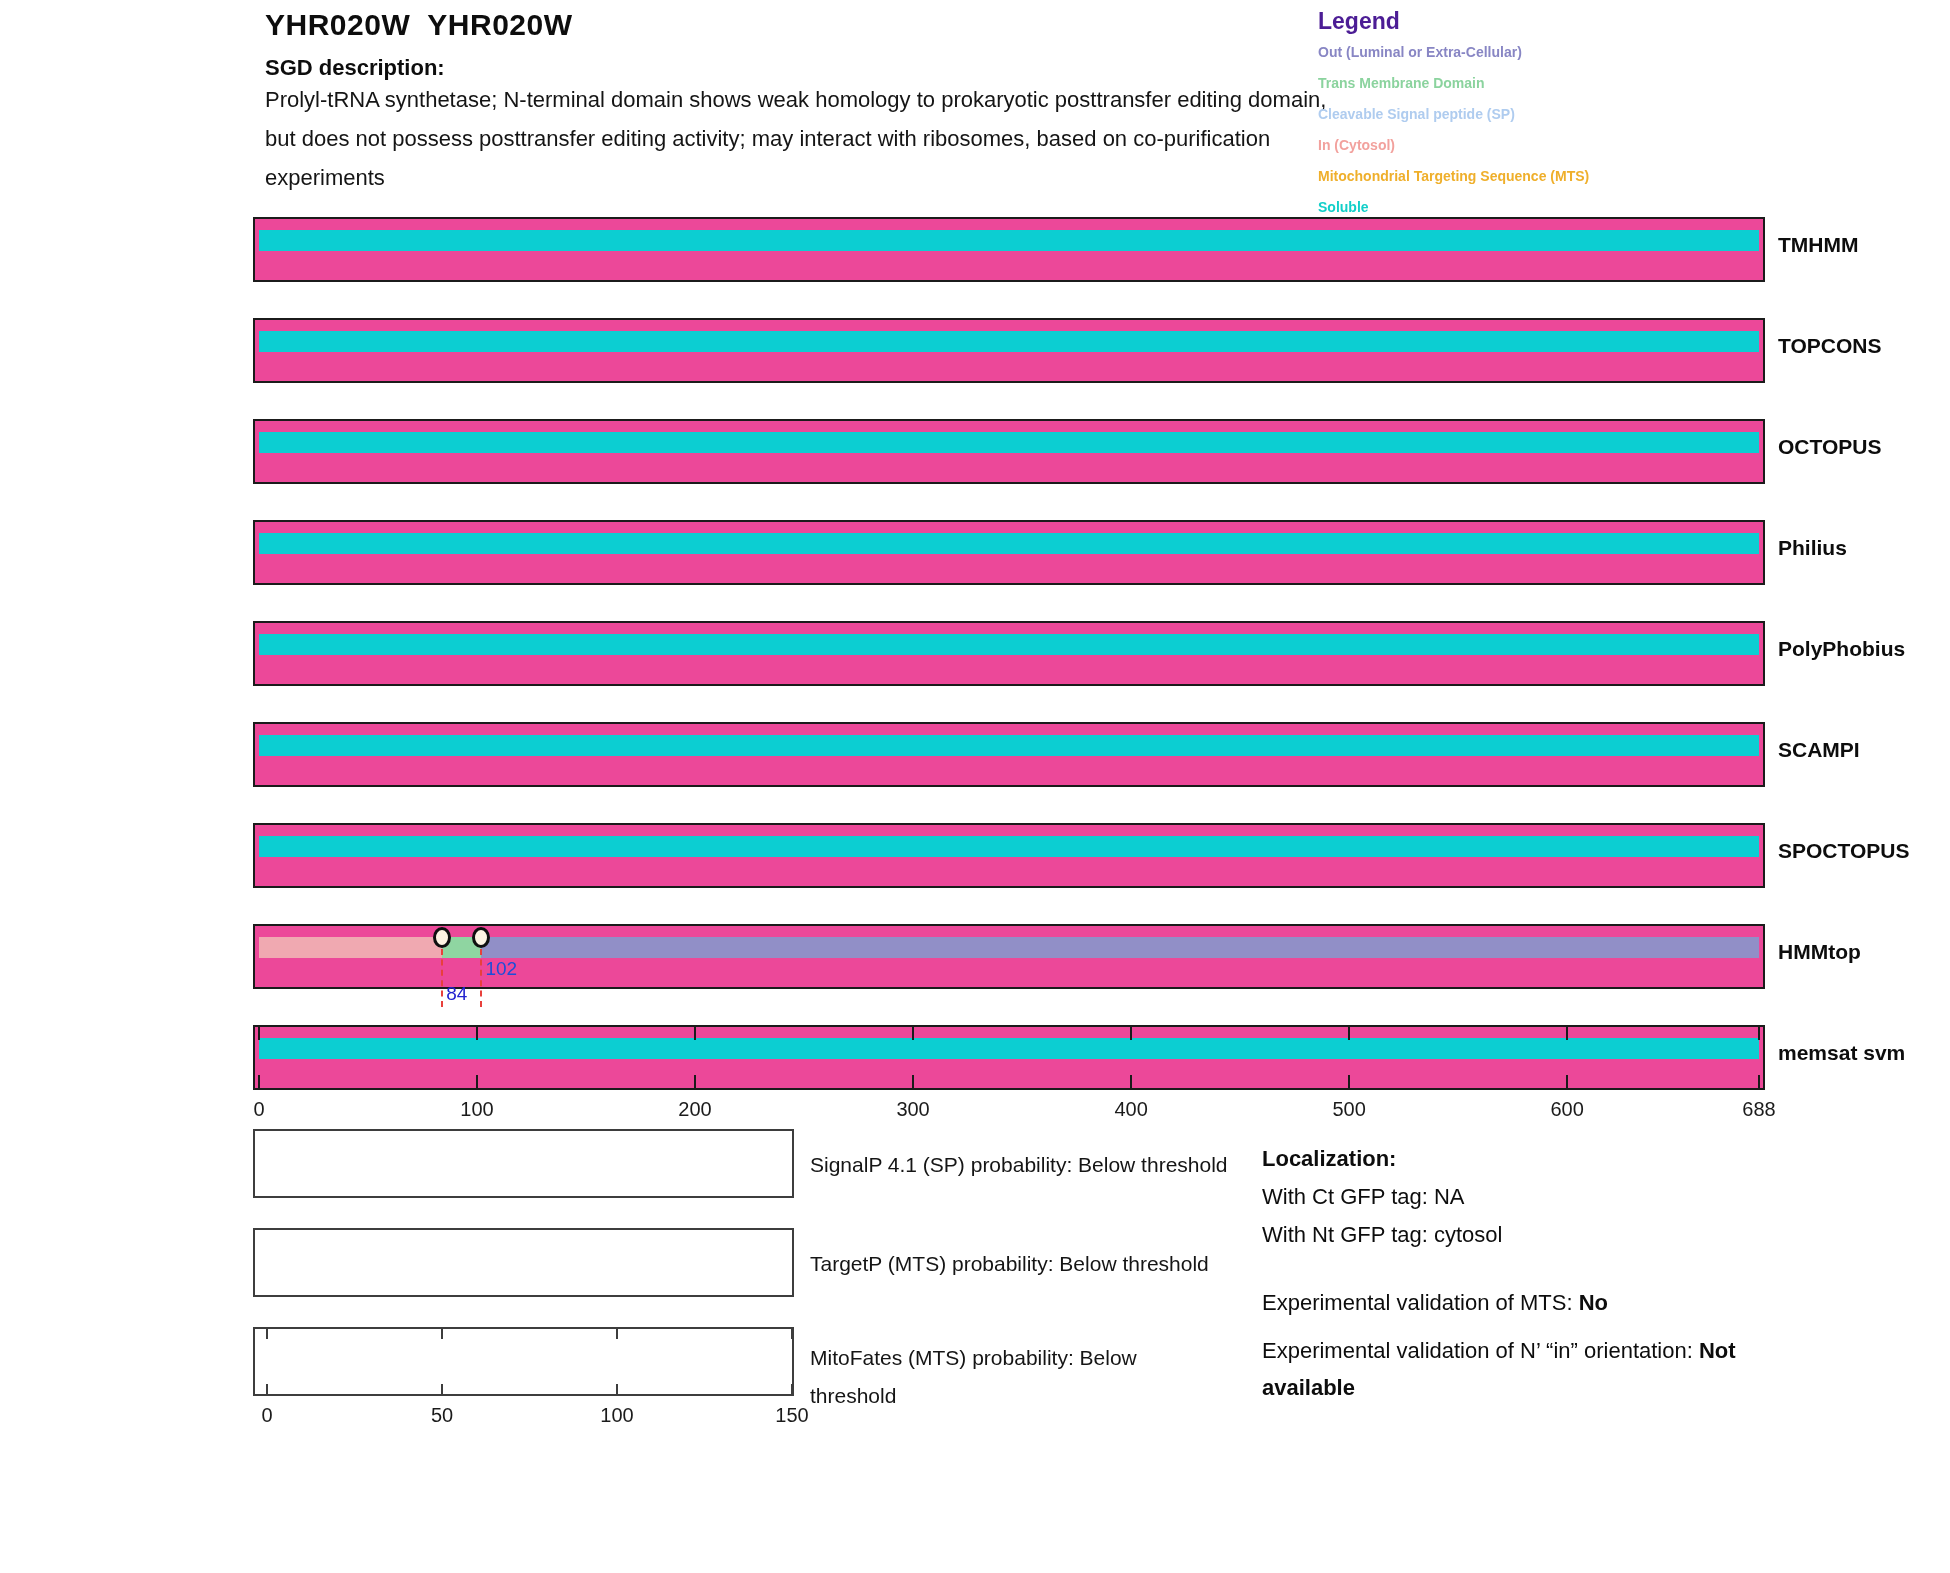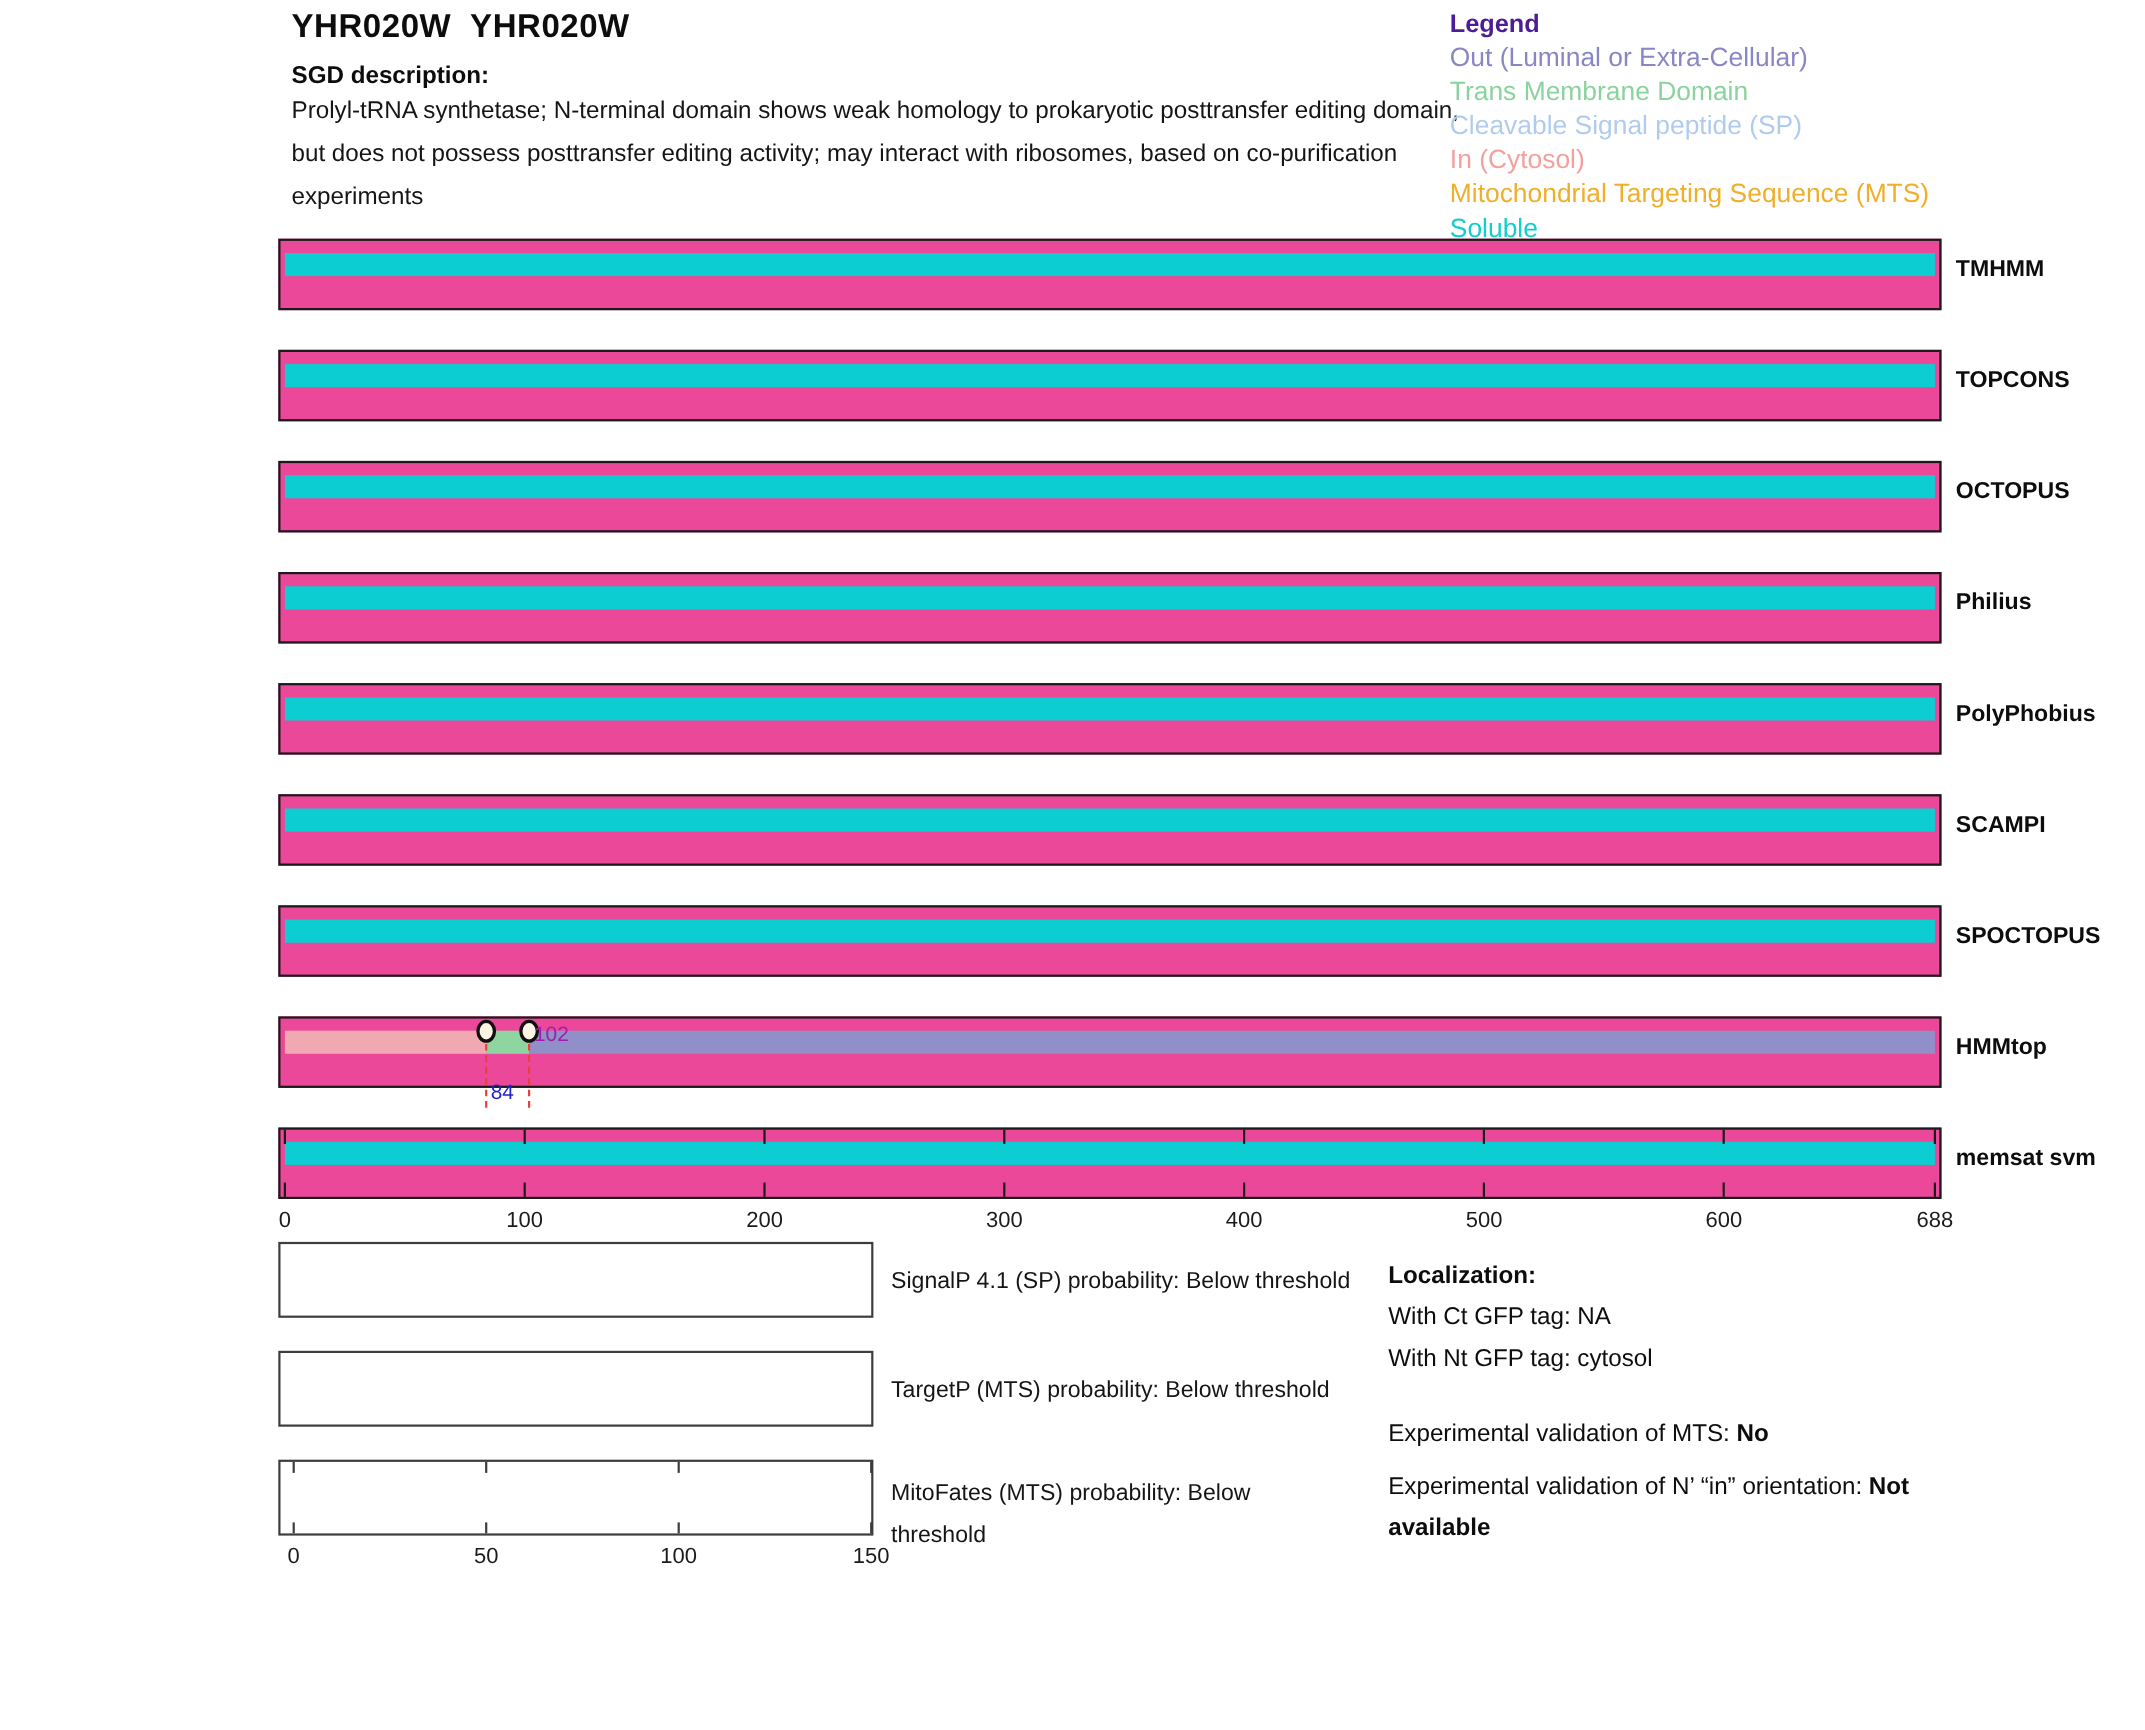--- a/index.html
+++ b/index.html
@@ -24,21 +24,21 @@
     font-size:22px;font-weight:bold;color:#0d0d0d;
   }
   #sgd-description{
     left:265px;top:80px;width:1075px;
     font-size:22px;line-height:39px;color:#151515;
   }
 
   
   #legend{left:1318px;top:6px;}
   #legend-title{font-size:23px;font-weight:bold;line-height:31px;color:#4c1d95;}
-  .legend-item{font-size:24px;font-weight:normal;line-height:31px;white-space:nowrap;}
+  .legend-item{font-size:14px;font-weight:bold;line-height:31px;white-space:nowrap;}
 
   
   .track-row{
     position:absolute;
     left:253px;width:1512px;height:65px;
     border:2px solid #1b1b1b;background:#ec4899;
     box-sizing:border-box;
   }
   .track-seg{position:absolute;top:11px;height:21px;}
   .track-label{
@@ -175,21 +175,21 @@
       <span class="axis-label" style="left: 1349.12px;">500</span>
       <span class="axis-label" style="left: 1567.14px;">600</span>
       <span class="axis-label" style="left: 1759px;">688</span>
     </div>
   <div id="hmmtop-extras">
       <div class="guide-line" style="left: 441.14px; top: 949px; height: 58px; border-left-color: rgb(232, 64, 60);"></div>
       <div class="tm-circle" style="left: 433.14px; top: 927px;"></div>
       <div class="guide-label" style="color: rgb(34, 34, 207); left: 446.14px; top: 983px; text-align: right;">84</div>
       <div class="guide-line" style="left: 480.384px; top: 949px; height: 58px; border-left-color: rgb(232, 64, 60);"></div>
       <div class="tm-circle" style="left: 472.384px; top: 927px;"></div>
-      <div class="guide-label" style="color: #a21caf; left: 485.384px; top: 930px;">102</div>
+      <div class="guide-label" style="color: #1d4ed8; left: 485.384px; top: 958px;">102</div>
     </div>
 
   <div id="prob-plots">
       <div class="prob-box" style="top: 1129px;"></div>
       <div class="prob-label" style="top: 1146px;">SignalP 4.1 (SP) probability: Below threshold</div>
       <div class="prob-box" style="top: 1228px;"></div>
       <div class="prob-label" style="top: 1245px;">TargetP (MTS) probability: Below threshold</div>
       <div class="prob-box" style="top: 1327px;">
         <div class="prob-tick top" style="left: 11px;"></div>
         <div class="prob-tick bot" style="left: 11px;"></div>

